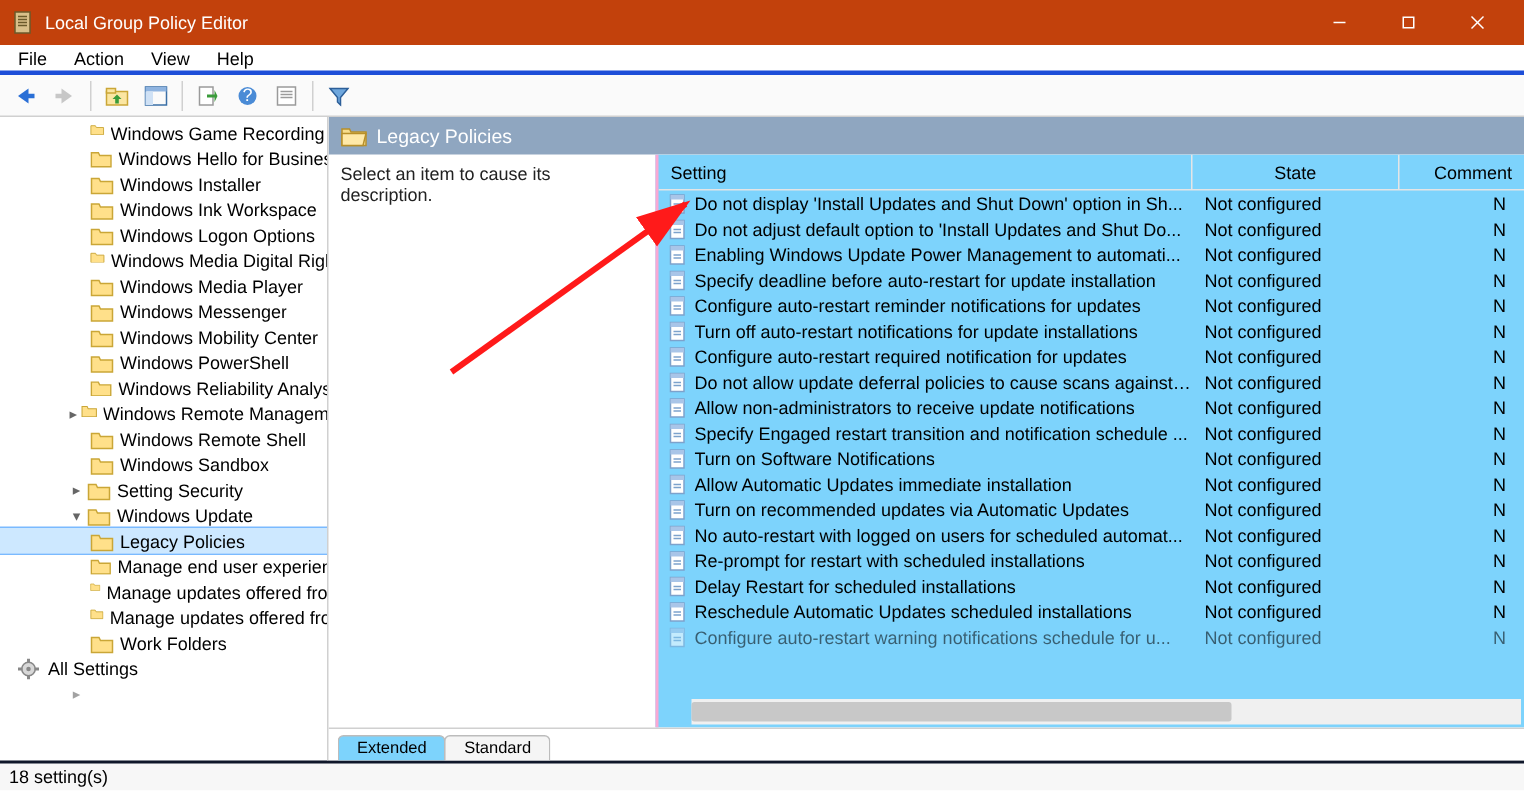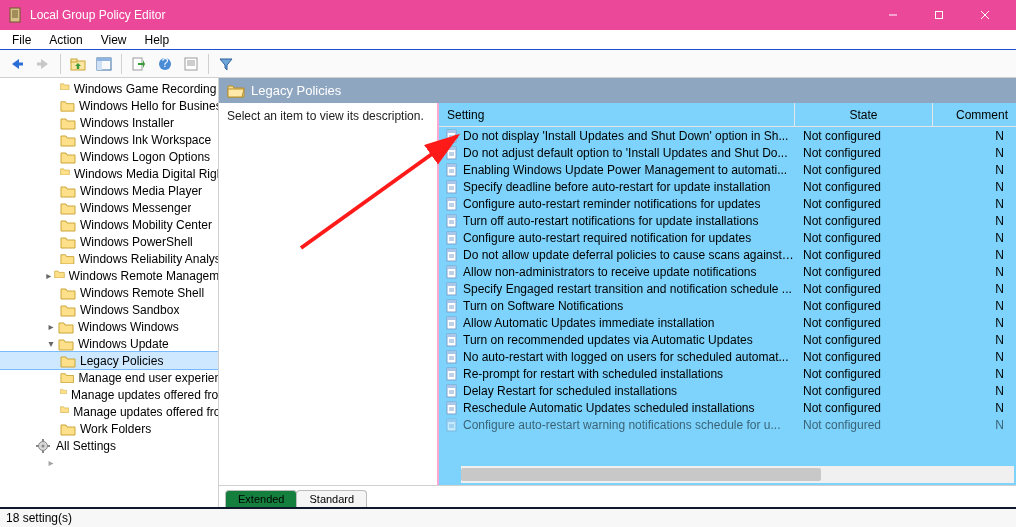--- a/index.html
+++ b/index.html
@@ -1,36 +1,36 @@
 <!DOCTYPE html>
 <html><head>
 <meta charset="utf-8">
 <style>
 * { box-sizing: border-box; margin: 0; padding: 0; font-family: "Segoe UI", Tahoma, sans-serif; font-size: 12px; }
 html, body { width: 1016px; height: 527px; overflow: hidden; background: #fff; }
 
-.titlebar { height: 30px; background: #ec4899; color: #fff; display: flex; align-items: center; padding: 0 8px; }
+.titlebar { height: 30px; background: #c2410c; color: #fff; display: flex; align-items: center; padding: 0 8px; }
 .titlebar .app-icon { width: 16px; height: 16px; margin-right: 6px; }
 .titlebar .title { flex: 1; font-size: 12px; }
 .titlebar .winbtn { width: 46px; height: 30px; display: flex; align-items: center; justify-content: center; color: #fff; }
 
-.menubar { height: 20px; display: flex; align-items: center; gap: 2px; padding: 0 4px; border-bottom: 1px solid #1d4ed8; }
+.menubar { height: 20px; display: flex; align-items: center; gap: 2px; padding: 0 4px; border-bottom: 3px solid #1d4ed8; }
 .menubar .item { padding: 2px 8px; }
 
 .toolbar { height: 28px; display: flex; align-items: center; gap: 4px; padding: 0 6px; border-bottom: 1px solid #d0d0d0; background: #fafafa; }
 .toolbar .tb { width: 22px; height: 22px; display: flex; align-items: center; justify-content: center; border: 1px solid transparent; border-radius: 2px; }
 .toolbar .sep { width: 1px; height: 20px; background: #d0d0d0; margin: 0 2px; }
 
 .body { display: flex; height: calc(527px - 30px - 20px - 28px - 20px); }
 .tree { width: 219px; border-right: 1px solid #d0d0d0; overflow: hidden; padding-top: 2px; position: relative; }
 .tree .row { display: flex; align-items: center; height: 17px; white-space: nowrap; overflow: hidden; }
 .tree .indent0 { padding-left: 60px; }   
 .tree .indentC { padding-left: 44px; }   
 .tree .indentCC { padding-left: 60px; }  
-.tree .indentR { padding-left: 36px; align-items: center; }   
+.tree .indentR { padding-left: 12px; align-items: center; }   
 .tree .chev { width: 14px; text-align: center; color: #666; font-size: 10px; }
 .tree .fld { width: 16px; height: 14px; margin-right: 4px; }
 .tree .gear { width: 16px; height: 14px; margin-right: 4px; }
 .tree .selected { background: #cde8ff; outline: 1px solid #7abaff; }
 .tree-label { overflow: hidden; text-overflow: clip; }
 
 .right { flex: 1; display: flex; flex-direction: column; overflow: hidden; }
 .locbar { height: 25px; background: #8fa6c0; display: flex; align-items: center; color: #fff; padding: 0 8px; gap: 6px; }
 .locbar .locicon { width: 18px; height: 16px; }
 .content { flex: 1; display: flex; overflow: hidden; position: relative; }
@@ -48,21 +48,21 @@
 .rows .r .c1 span.txt { overflow: hidden; text-overflow: ellipsis; white-space: nowrap; }
 .rows .r .c2 { width: 138px; padding-left: 8px; }
 .rows .r .c3 { flex: 1; text-align: right; padding-right: 12px; }
 .rows .r:last-child { opacity: 0.55; }
 .policyicon { width: 14px; height: 14px; flex-shrink: 0; }
 .hscroll { height: 17px; background: #f0f0f0; position: relative; margin: 0 2px 2px 22px; }
 .hscroll .thumb { position: absolute; left: 0; top: 2px; height: 13px; width: 360px; background: #c8c8c8; border-radius: 2px; }
 
 .tabs { height: 22px; display: flex; align-items: flex-end; border-top: 1px solid #d0d0d0; padding-left: 6px; gap: 0; background: #fff; }
 .tabs .tab { padding: 2px 12px; border: 1px solid #bcbcbc; border-bottom: none; background: #f5f5f5; border-radius: 4px 4px 0 0; font-size: 11px; margin-right: -1px; }
-.tabs .tab.active { background: #15803d; position: relative; }
+.tabs .tab.active { background: #7dd3fc; position: relative; }
 
 .statusbar { height: 20px; border-top: 2px solid #0f172a; display: flex; align-items: center; padding: 0 6px; font-size: 12px; background: #f7f7f7; }
 
 .arrow { position: absolute; pointer-events: none; }
 
 svg { display: block; }
 </style>
 </head>
 <body>
 
@@ -275,21 +275,21 @@
         </span>
         <span class="tree-label">Windows Sandbox</span>
       </div>
       <div class="row indentC">
         <span class="chev">▸</span>
         <span class="fld">
           <svg viewBox="0 0 16 14">
             <path d="M1 3h5l1 2h8v8H1z" fill="#ffe08a" stroke="#caa637"></path>
           </svg>
         </span>
-        <span class="tree-label">Windows Windows</span>
+        <span class="tree-label">Setting Security</span>
       </div>
       <div class="row indentC">
         <span class="chev">▾</span>
         <span class="fld">
           <svg viewBox="0 0 16 14">
             <path d="M1 3h5l1 2h8v8H1z" fill="#ffe08a" stroke="#caa637"></path>
           </svg>
         </span>
         <span class="tree-label">Windows Update</span>
       </div>
@@ -358,21 +358,21 @@
       <span class="locicon">
         <svg viewBox="0 0 18 16">
             <path d="M1 3h5l1 2h10v9H1z" fill="#f6dd8e" stroke="#b78f2a"></path>
             <path d="M1 6h16l-2 8H1z" fill="#ffe9a8" stroke="#b78f2a"></path>
           </svg>
       </span>
       <span style="font-size:13px;">Legacy Policies</span>
     </div>
     <div class="content">
       <div class="desc">
-        <span>Select an item to view its description.</span>
+        <span>Select an item to cause its description.</span>
       </div>
       <div class="listwrap">
         <div class="cols">
           <div class="col col-setting">Setting</div>
           <div class="col col-state">State</div>
           <div class="col col-comment">Comment</div>
         </div>
         <div class="rows" id="rows">
             <div class="r">
               <div class="c1">

